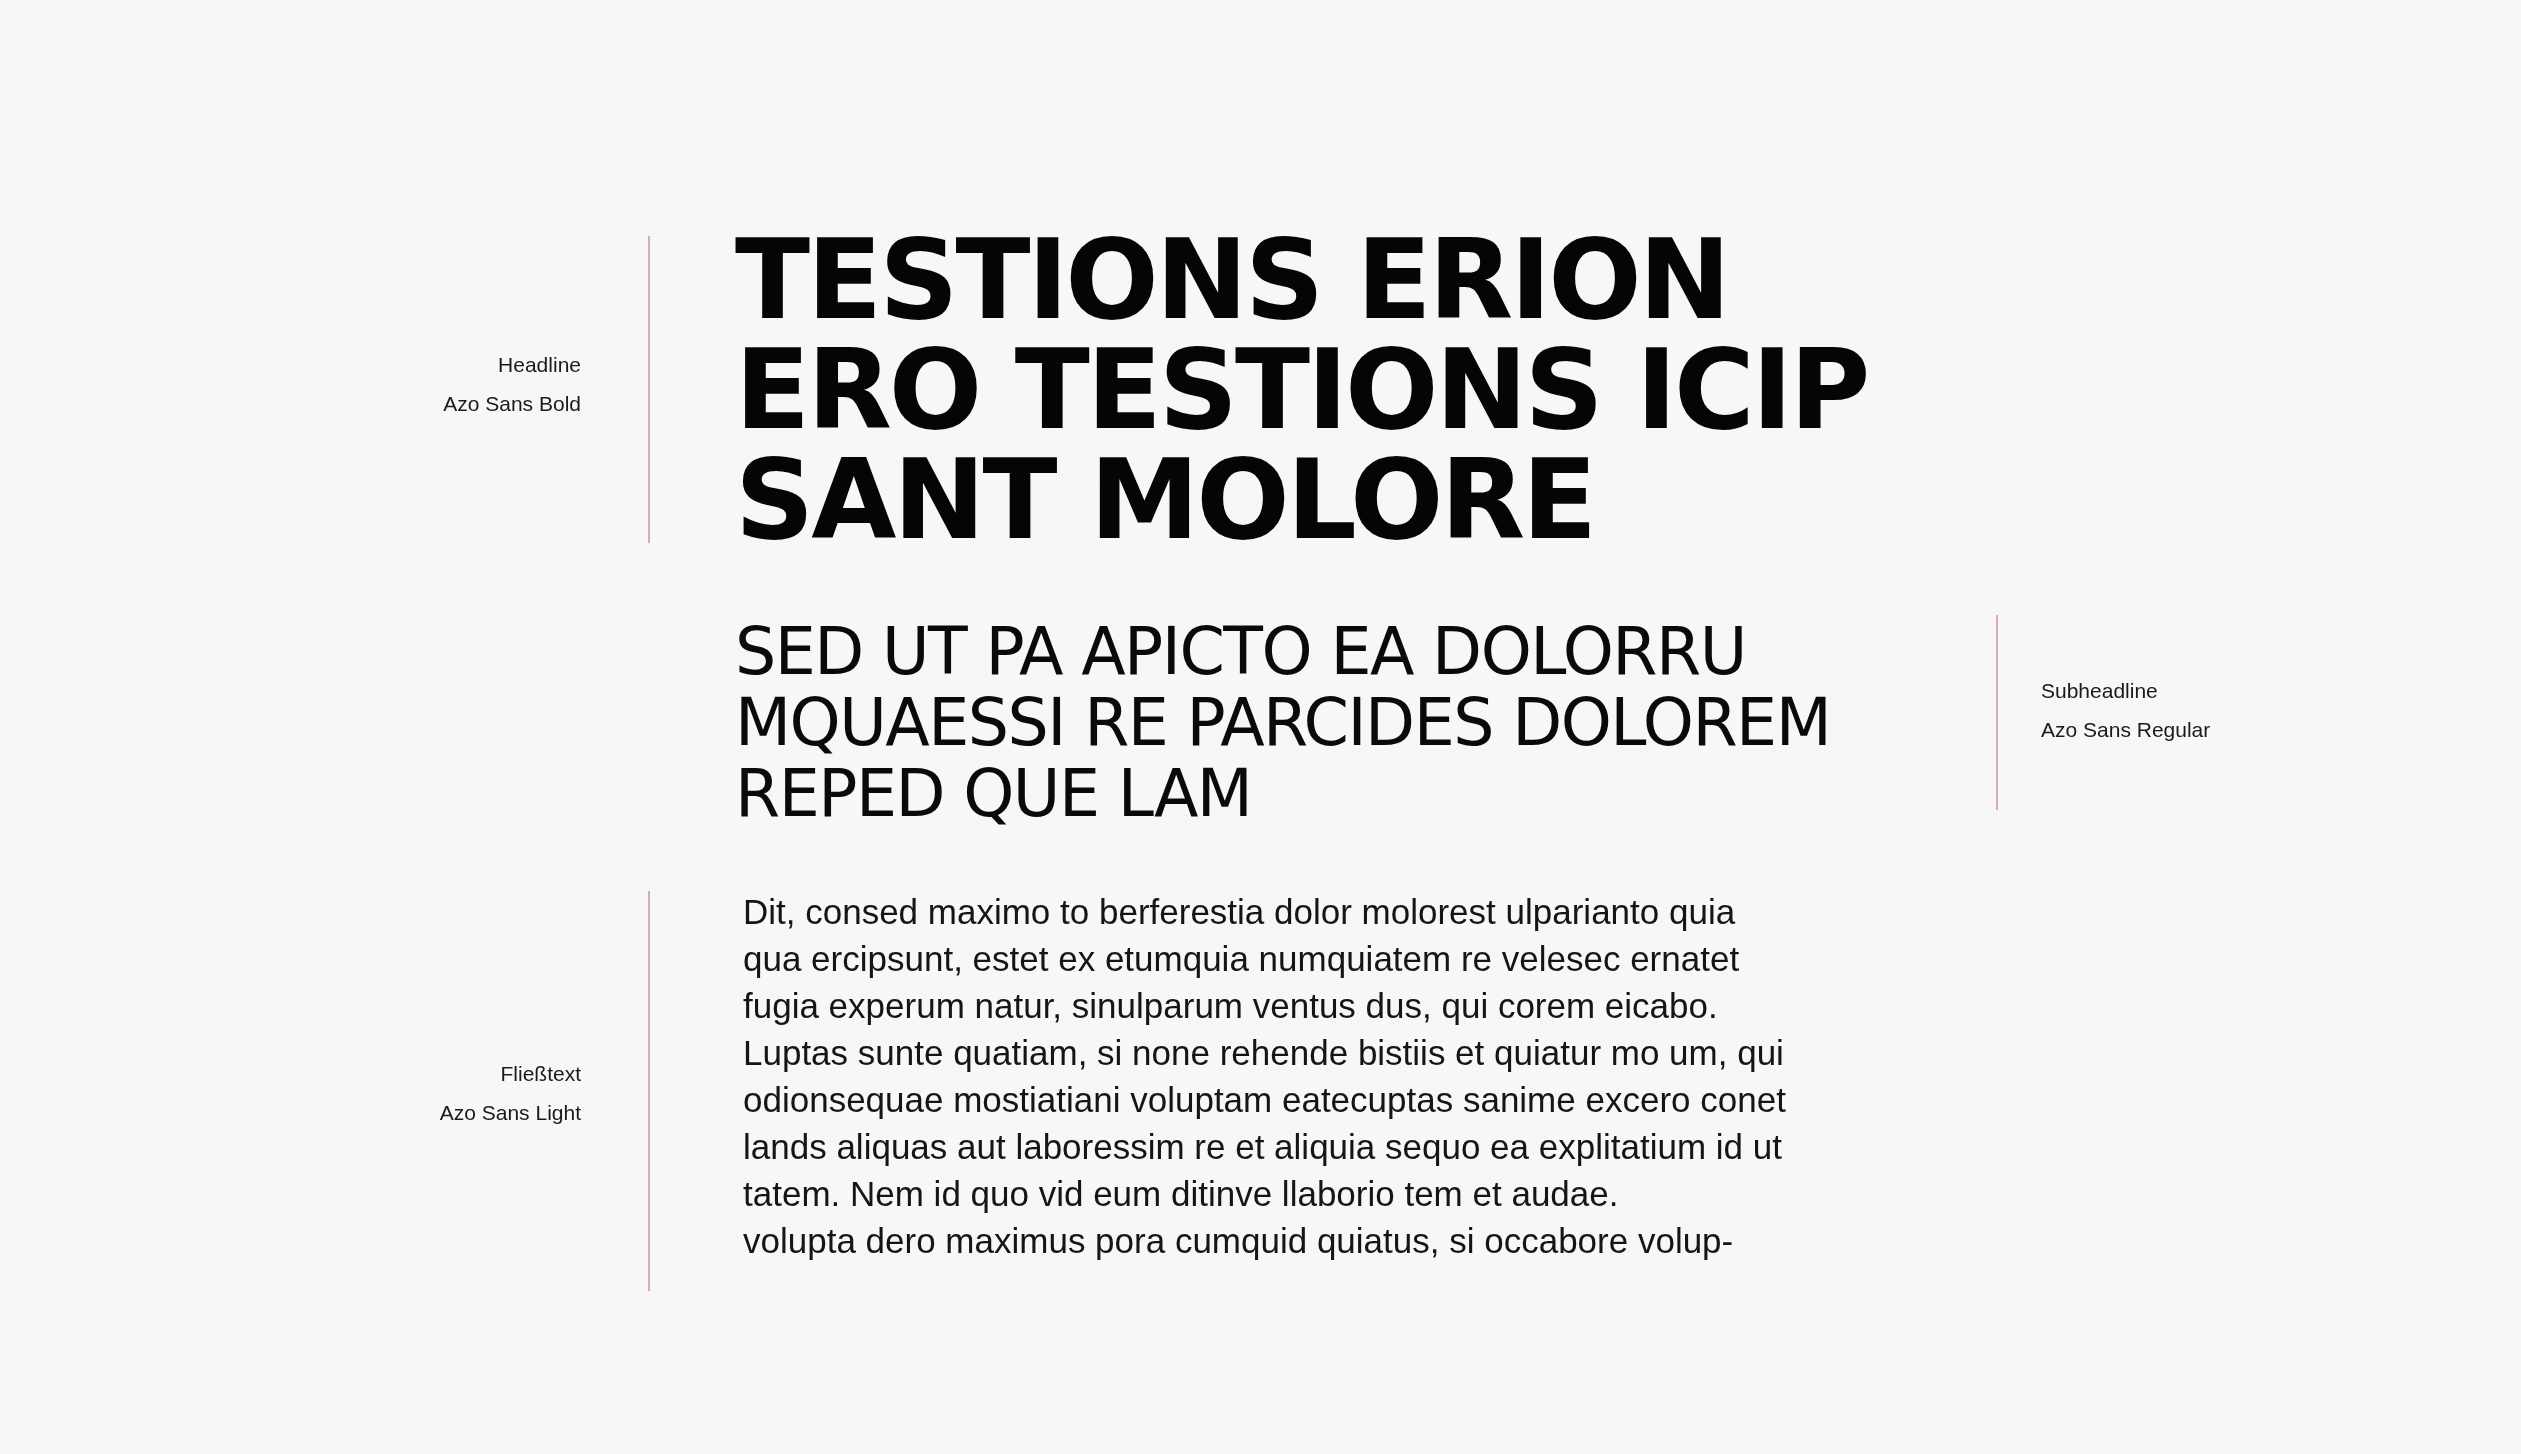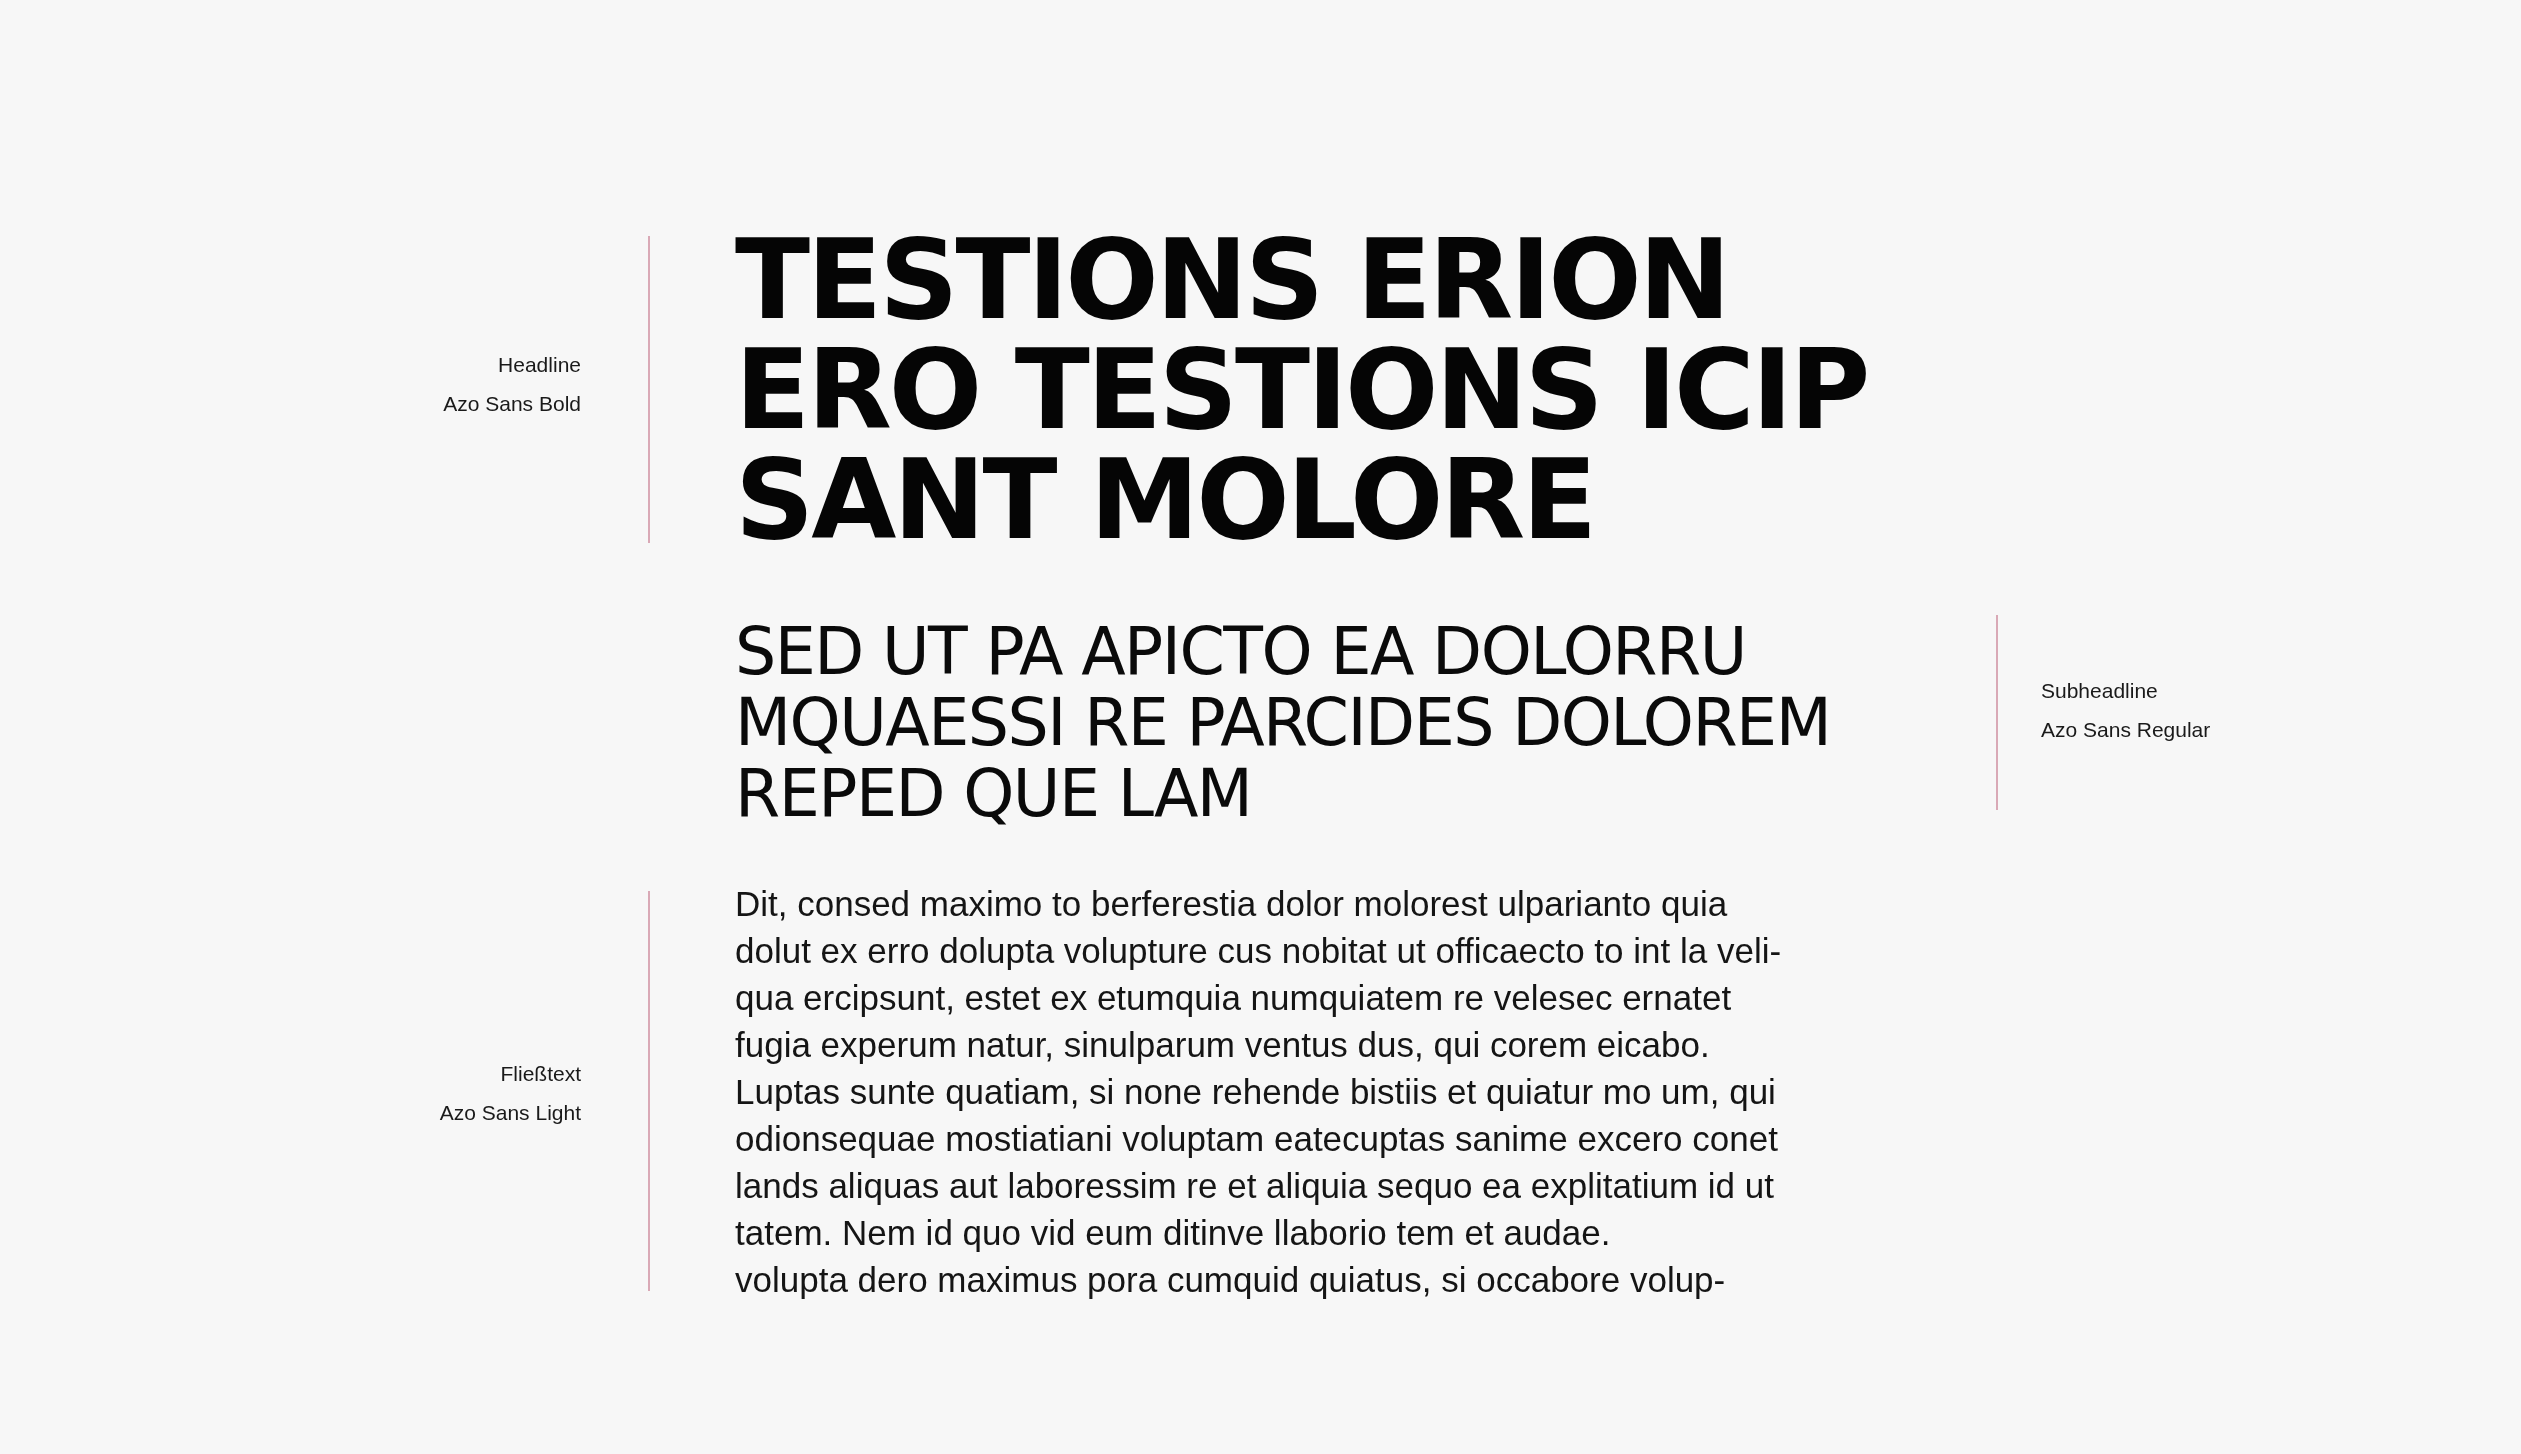--- a/index.html
+++ b/index.html
@@ -16,21 +16,21 @@
     position:absolute; left:735px; top:225px; margin:0;
     font-family:"DejaVu Sans", sans-serif; font-weight:bold;
     font-size:110px; line-height:110px; letter-spacing:-3px; color:#050505;
   }
   .subhead {
     position:absolute; left:735px; top:616px; margin:0;
     font-family:"DejaVu Sans", sans-serif; font-weight:normal;
     font-size:65px; line-height:71px; letter-spacing:-1.5px; color:#0a0a0a;
   }
   .body-text {
-    position:absolute; left:735px; top:880px; margin:0; width:1133px;
+    position:absolute; left:735px; top:880px; margin:8px; width:1133px;
     font-family:"Liberation Sans", sans-serif; font-weight:normal;
     font-size:35px; line-height:47px; color:#151515;
   }
   .line { display:block; white-space:nowrap; }
 </style>
 </head>
 <body>
 
 <div class="label right" style="left:374px; top:345px; width:207px;">
   <div>Headline</div>
@@ -56,21 +56,20 @@
 </div>
 
 <div class="label right" style="left:374px; top:1054px; width:207px;">
   <div>Fließtext</div>
   <div>Azo Sans Light</div>
 </div>
 <div class="rule" style="left:648px; top:891px; height:400px;"></div>
 
 <p class="body-text">
   <span class="line">Dit, consed maximo to berferestia dolor molorest ulparianto quia</span>
-  <span class="line">dolut ex erro dolupta volupture cus nobitat ut officaecto to int la veli-</span>
   <span class="line">qua ercipsunt, estet ex etumquia numquiatem re velesec ernatet</span>
   <span class="line">fugia experum natur, sinulparum ventus dus, qui corem eicabo.</span>
   <span class="line">Luptas sunte quatiam, si none rehende bistiis et quiatur mo um, qui</span>
   <span class="line">odionsequae mostiatiani voluptam eatecuptas sanime excero conet</span>
   <span class="line">lands aliquas aut laboressim re et aliquia sequo ea explitatium id ut</span>
   <span class="line">tatem. Nem id quo vid eum ditinve llaborio tem et audae.</span>
   <span class="line">volupta dero maximus pora cumquid quiatus, si occabore volup-</span>
 </p>
 
 

